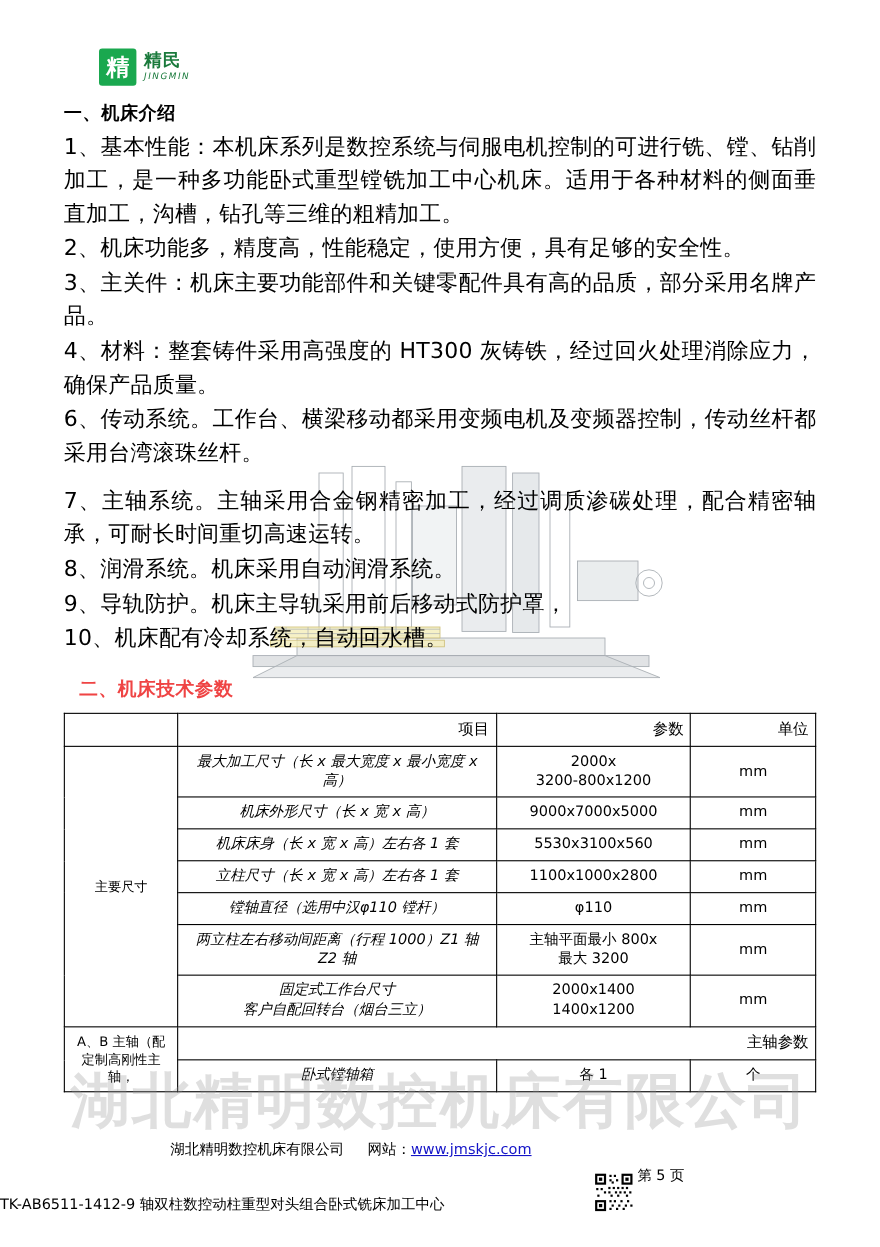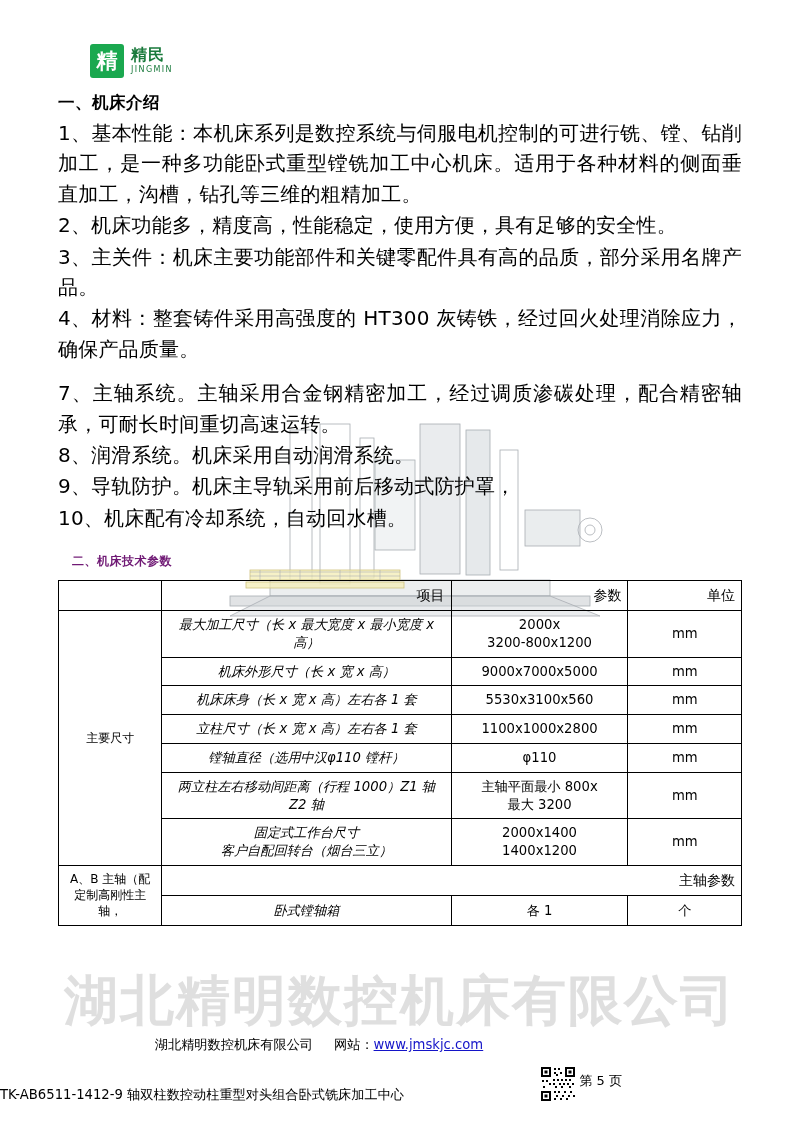--- a/index.html
+++ b/index.html
@@ -50,34 +50,35 @@
     font-size: 16px;
     font-weight: bold;
     color: #1a7a3c;
     letter-spacing: 1px;
   }
   .logo-en {
     font-size: 8px;
     color: #1a7a3c;
     letter-spacing: 1.4px;
     margin-top: 2px;
+    font-style: italic;
   }
   
   h2.sec {
     font-size: 16.5px;
     font-weight: bold;
     margin: 4px 0 4px 0;
     color: #000;
     letter-spacing: 0.5px;
   }
   h2.sec2 {
-    font-size: 12px;
+    font-size: 17px;
     font-weight: bold;
     margin: 20px 0 10px 14px;
-    color: #701a75;
+    color: #ef4444;
     letter-spacing: 0.5px;
   }
   p.para {
     font-size: 20px;
     line-height: 1.52;
     margin: 0 0 1px 0;
     color: #000;
     text-align: justify;
     letter-spacing: 0.2px;
   }
@@ -169,21 +170,21 @@
   .qr {
     position: absolute;
     right: 62px;
     bottom: 2px;
     width: 36px;
     height: 36px;
   }
   .pagenum {
     position: absolute;
     right: 16px;
-    bottom: 14px;
+    bottom: 26px;
     font-size: 13px;
   }
 </style>
 </head>
 <body>
 
 <div class="page">
 
   <svg class="machine-art" viewBox="0 0 470 230" xmlns="http://www.w3.org/2000/svg">
     <g stroke="#9aa0a6" stroke-width="0.8" fill="none">
@@ -227,20 +228,21 @@
         <div class="logo-en">JINGMIN</div>
       </div>
     </div>
 
     <h2 class="sec">一、机床介绍</h2>
 
     <p class="para">1、基本性能：本机床系列是数控系统与伺服电机控制的可进行铣、镗、钻削加工，是一种多功能卧式重型镗铣加工中心机床。适用于各种材料的侧面垂直加工，沟槽，钻孔等三维的粗精加工。</p>
     <p class="para">2、机床功能多，精度高，性能稳定，使用方便，具有足够的安全性。</p>
     <p class="para">3、主关件：机床主要功能部件和关键零配件具有高的品质，部分采用名牌产品。</p>
     <p class="para">4、材料：整套铸件采用高强度的 HT300 灰铸铁，经过回火处理消除应力，确保产品质量。</p>
+    <p class="para">6、传动系统。工作台、横梁移动都采用变频电机及变频器控制，传动丝杆都采用台湾滚珠丝杆。</p>
     <div class="gap"></div>
     <p class="para">7、主轴系统。主轴采用合金钢精密加工，经过调质渗碳处理，配合精密轴承，可耐长时间重切高速运转。</p>
     <p class="para">8、润滑系统。机床采用自动润滑系统。</p>
     <p class="para">9、导轨防护。机床主导轨采用前后移动式防护罩，</p>
     <p class="para">10、机床配有冷却系统，自动回水槽。</p>
 
     <h2 class="sec2">二、机床技术参数</h2>
 
     <table class="spec">
       <tbody>

